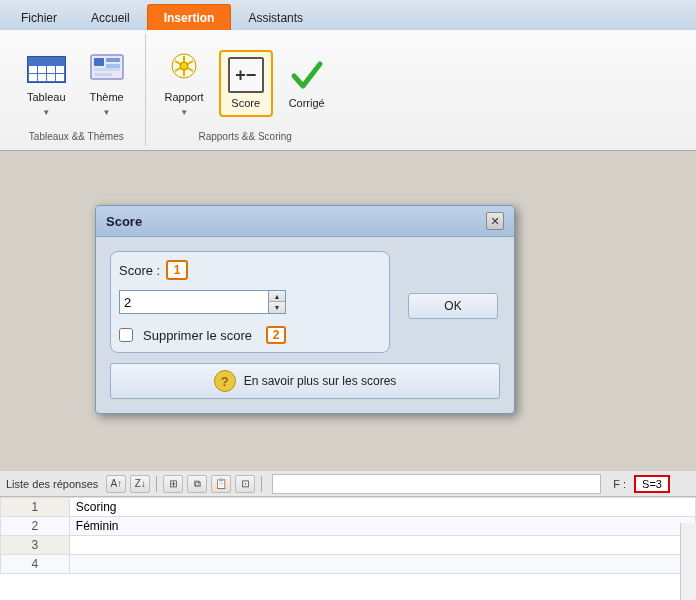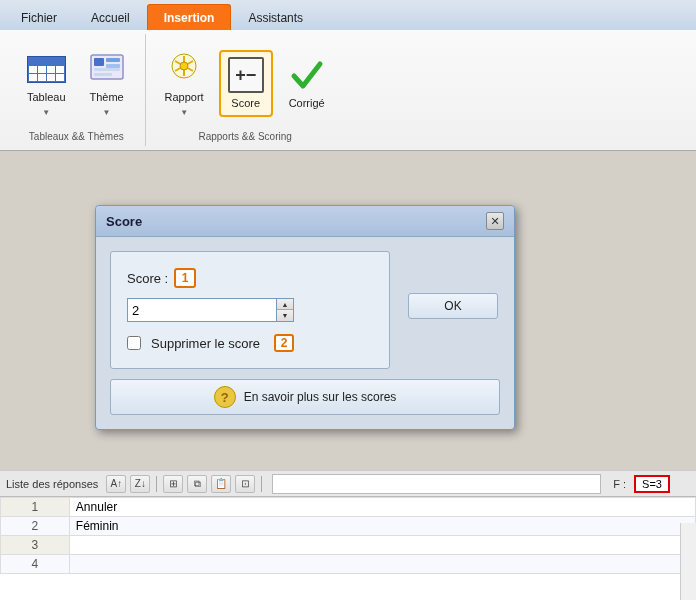--- a/index.html
+++ b/index.html
@@ -209,22 +209,22 @@
       color: #333;
     }
 
     .dialog-body {
       padding: 16px;
     }
 
     .dialog-main-area {
       background: #e8eef5;
       border: 1px solid #9ab0c8;
-      border-radius: 3px;
-      padding: 16px;
+      border-radius: 8px;
+      padding: 8px;
       margin-bottom: 10px;
     }
 
     .score-row {
       display: flex;
       align-items: center;
       margin-bottom: 10px;
     }
 
     .score-label {
@@ -646,21 +646,21 @@
   </div>
   <div class="data-grid" style="position:relative;">
     <table>
       <colgroup>
         <col style="width:22px">
         <col style="width:200px">
       </colgroup>
       <tbody>
         <tr>
           <td class="row-num">1</td>
-          <td>Annuler</td>
+          <td>Scoring</td>
         </tr>
         <tr>
           <td class="row-num">2</td>
           <td>Féminin</td>
         </tr>
         <tr>
           <td class="row-num">3</td>
           <td></td>
         </tr>
         <tr>

